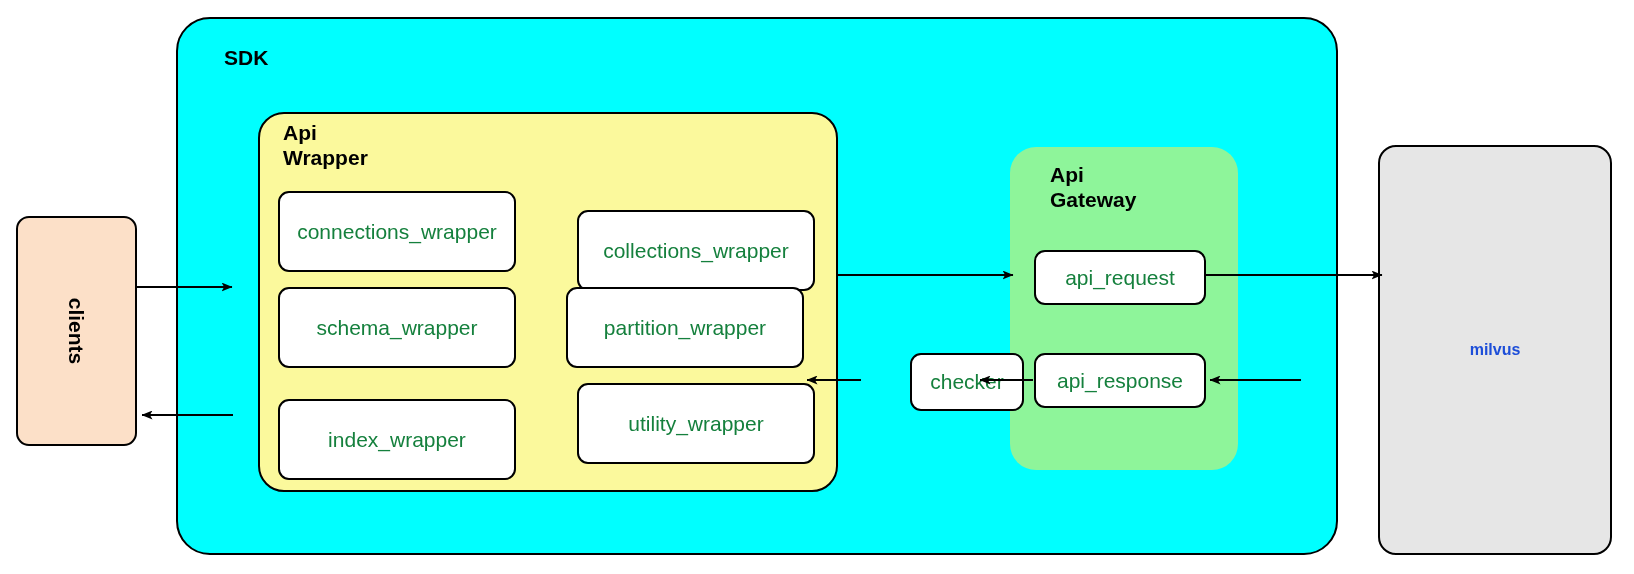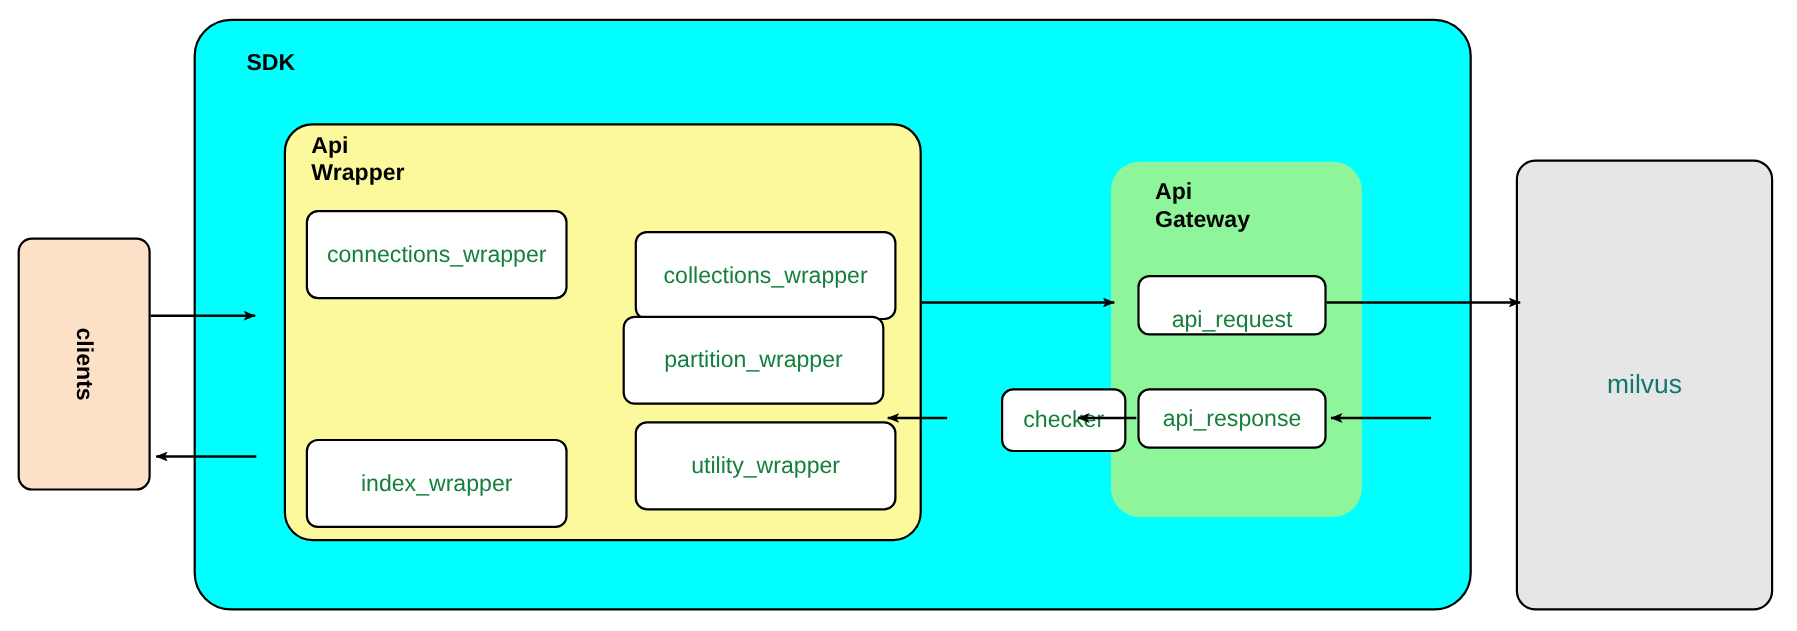--- a/index.html
+++ b/index.html
@@ -111,32 +111,32 @@
   }
   .milvus-box {
     left: 1378px;
     top: 145px;
     width: 234px;
     height: 410px;
     background: #e6e6e6;
     border-radius: 18px;
   }
   .milvus-label {
-    font-size: 24px;
-    font-weight: normal;
-    color: #0f766e;
+    font-size: 16px;
+    font-weight: bold;
+    color: #1d4ed8;
   }
   .w-connections { left: 278px; top: 191px;  width: 238px; height: 81px; }
   .w-schema      { left: 278px; top: 287px;  width: 238px; height: 81px; }
   .w-index       { left: 278px; top: 383px;  width: 238px; height: 81px; margin-top: 16px; }
   .w-collections { left: 577px; top: 191px;  width: 238px; height: 81px; margin-top: 19px; }
   .w-partition   { left: 566px; top: 287px;  width: 238px; height: 81px; }
   .w-utility     { left: 577px; top: 383px;  width: 238px; height: 81px; }
   .checker-box   { left: 862px; top: 353px;  width: 114px; height: 58px; margin-left: 48px; }
-  .apireq-box    { left: 1034px; top: 250px; width: 172px; height: 55px; align-items: flex-end; }
+  .apireq-box    { left: 1034px; top: 250px; width: 172px; height: 55px; }
   .apiresp-box   { left: 1034px; top: 353px; width: 172px; height: 55px; }
 
   
   .arrow-layer {
     position: absolute;
     left: 0;
     top: 0;
     width: 1634px;
     height: 574px;
     pointer-events: none;
@@ -159,20 +159,23 @@
   <div class="node apigw-box">
     <div class="apigw-label">Api
 Gateway</div>
   </div>
 
   <div class="node leaf w-connections">
     <span>connections_wrapper</span>
   </div>
   <div class="node leaf w-collections">
     <span>collections_wrapper</span>
+  </div>
+  <div class="node leaf w-schema">
+    <span>schema_wrapper</span>
   </div>
   <div class="node leaf w-partition">
     <span>partition_wrapper</span>
   </div>
   <div class="node leaf w-index">
     <span>index_wrapper</span>
   </div>
   <div class="node leaf w-utility">
     <span>utility_wrapper</span>
   </div>

